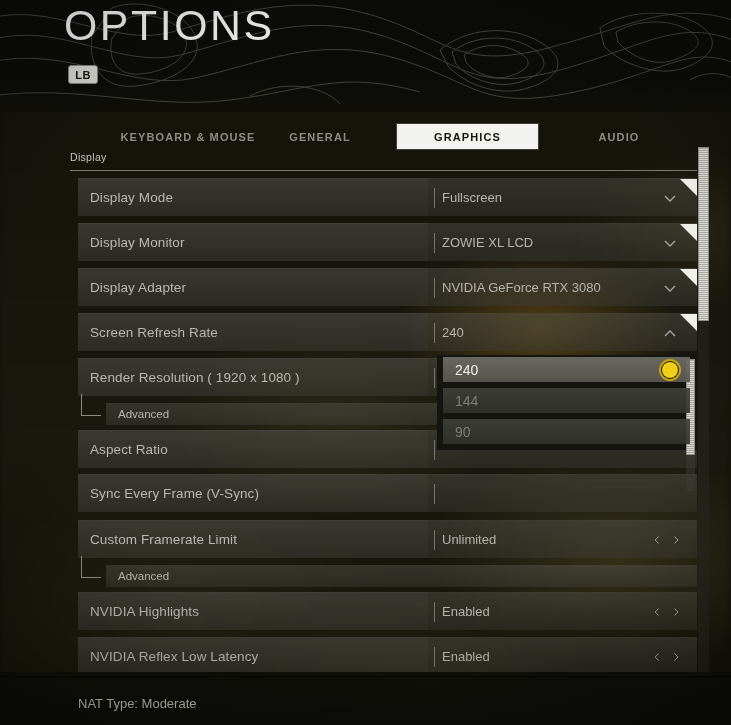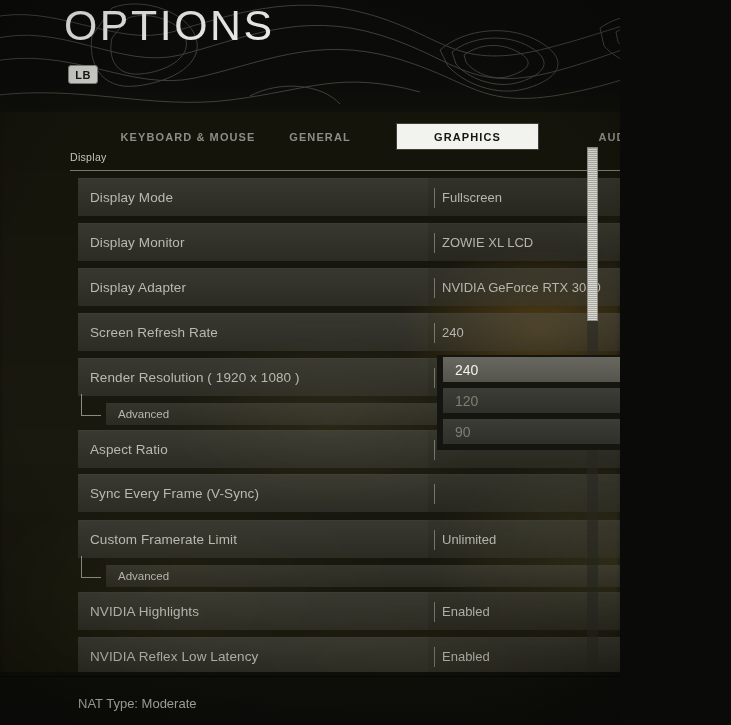--- a/index.html
+++ b/index.html
@@ -7,21 +7,21 @@
   html, body {
     width: 731px;
     height: 725px;
     overflow: hidden;
     background: #0a0a08;
     font-family: "Liberation Sans", sans-serif;
   }
 
   #screen {
     position: relative;
-    width: 620px;
+    width: 731px;
     height: 725px;
     overflow: hidden;
     background: #100f0b;
   }
 
   
   .bg-base {
     position: absolute; inset: 0;
     background:
       radial-gradient(ellipse 200px 120px at 540px 330px, rgba(210,150,40,0.30), rgba(0,0,0,0) 70%),
@@ -400,21 +400,21 @@
 
   <div class="dropdown" id="dropdown">
     <div class="dd-scroll-track">
       <div class="dd-scroll-thumb"></div>
     </div>
   <div class="dd-item selected">
         <span>240</span>
         <div class="dd-radio"></div>
       </div>
       <div class="dd-item">
-        <span>120</span>
+        <span>144</span>
       </div>
       <div class="dd-item">
         <span>90</span>
       </div>
     </div>
 
   <div class="sb-track">
     <div class="sb-thumb"></div>
   </div>
 

